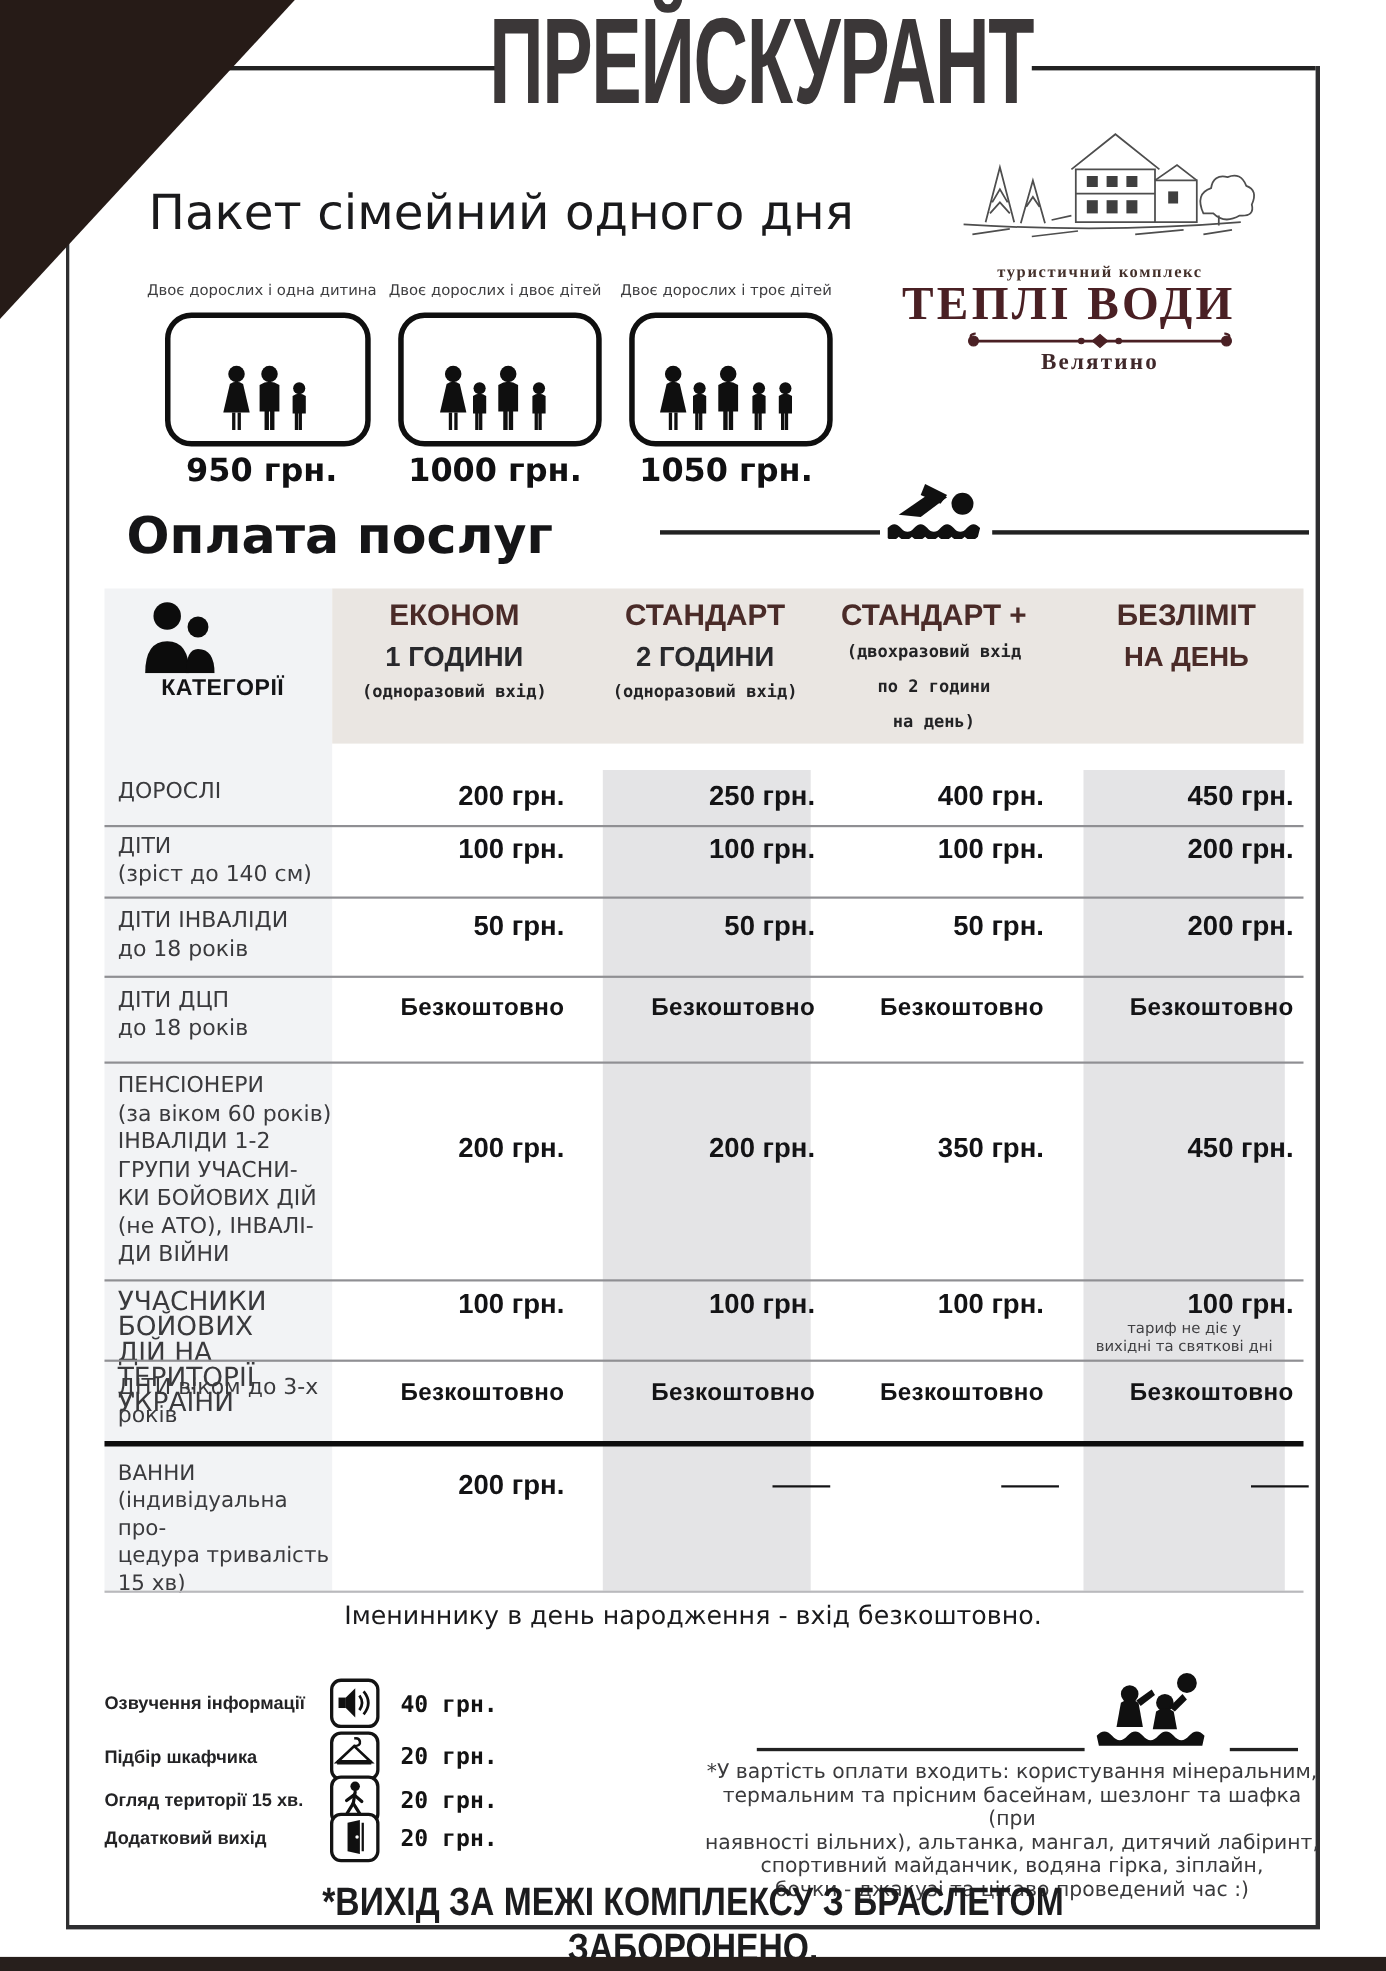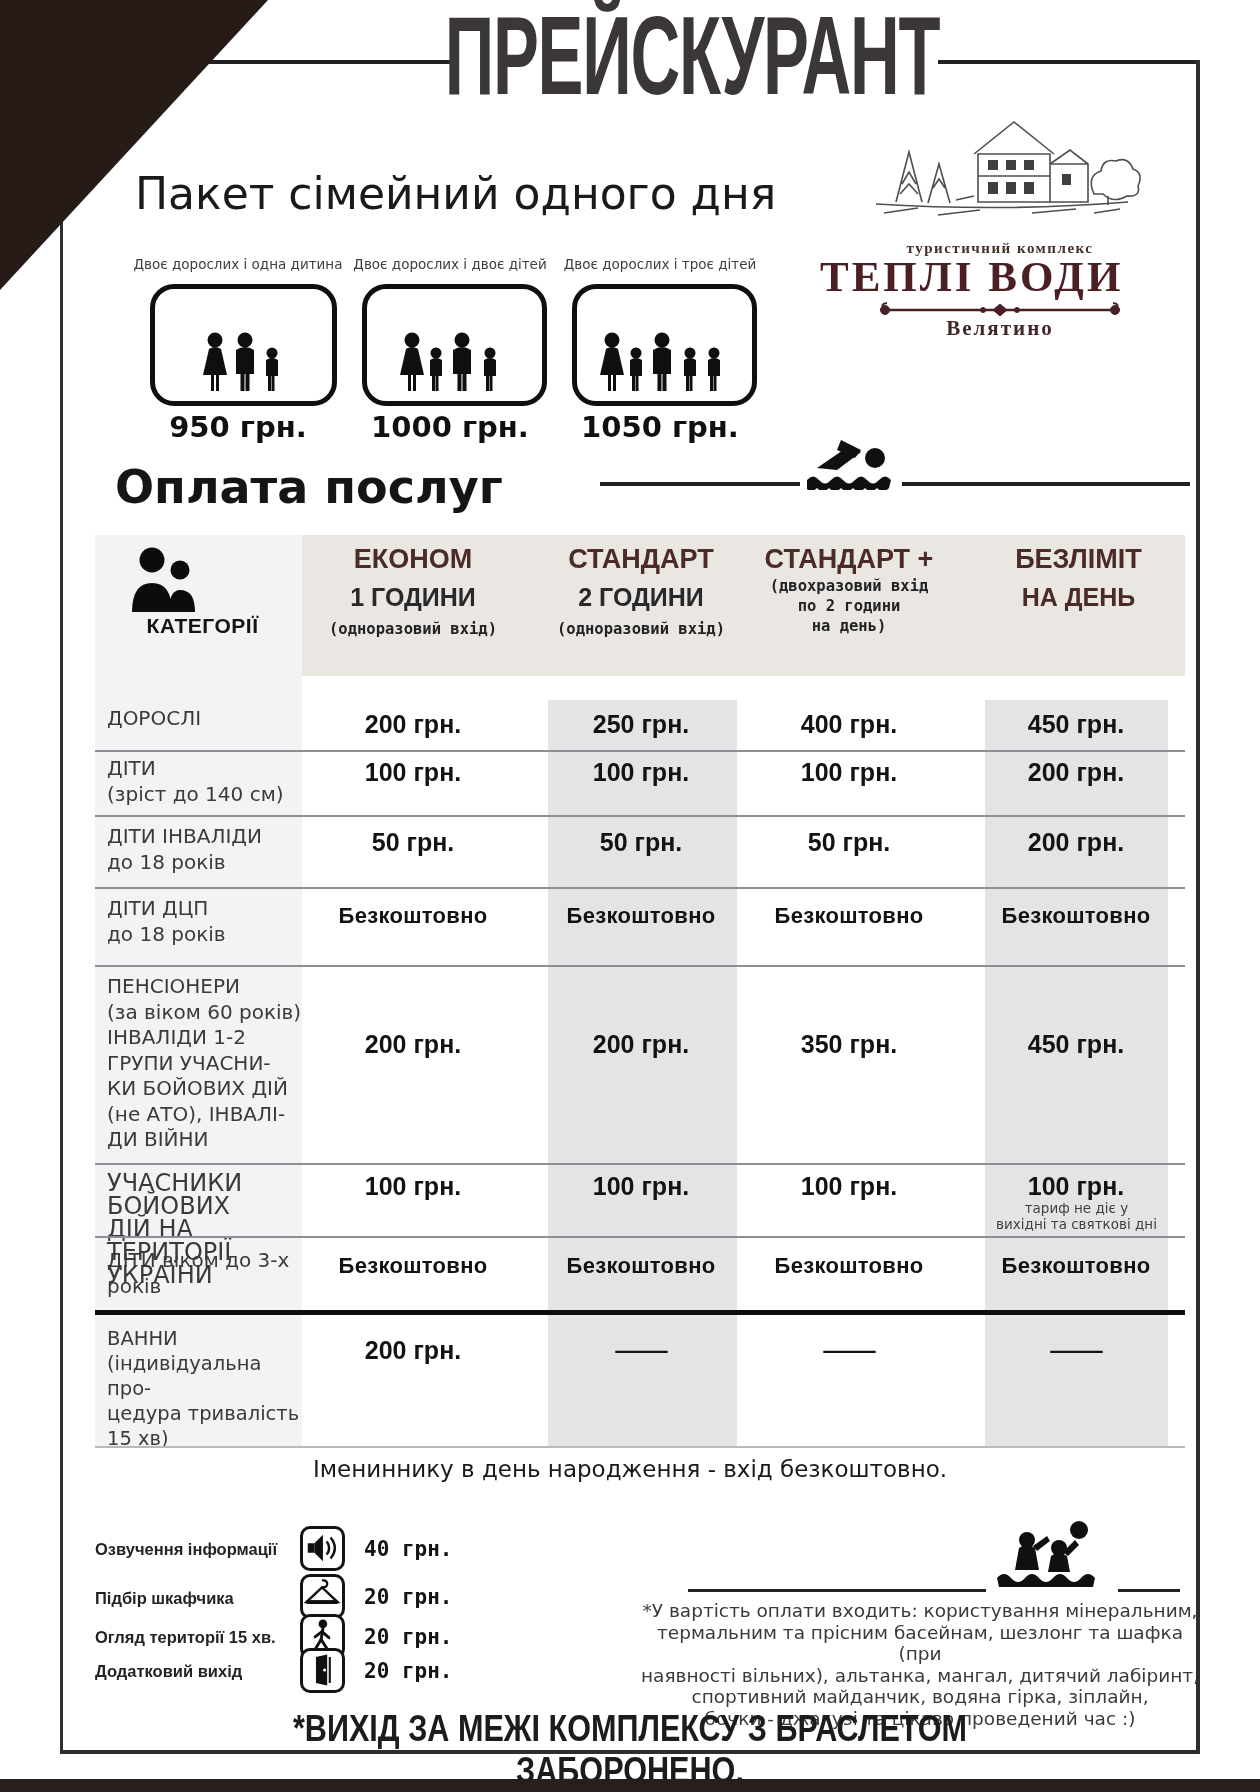--- a/index.html
+++ b/index.html
@@ -34,24 +34,24 @@
 
   
   .cat-col-bg{left:95px;top:535px;width:207px;height:911px;background:#f2f3f5;}
   .band-bg{left:302px;top:535px;width:883px;height:141px;background:#eae6e2;}
   .stripe{top:700px;height:746px;background:#e4e4e6;}
   .cat-head{left:100px;top:614px;width:205px;text-align:center;font-weight:bold;font-size:21px;letter-spacing:.5px;color:#141416;}
   .col-title{top:544px;text-align:center;font-weight:bold;font-size:27px;color:#4a2b28;}
   .col-sub{top:583px;text-align:center;font-weight:bold;font-size:25px;color:#29292c;}
   .col-sub.maroon{color:#4a2b28;}
   .col-note{top:620px;text-align:center;font-family:"DejaVu Sans Mono",monospace;font-weight:bold;font-size:15.5px;color:#232325;}
-  .col-note.tall{top:576px;line-height:20px;}
+  .col-note.tall{top:576px;line-height:32px;}
 
   .cat-cell{left:107px;width:195px;font-family:"DejaVu Sans",sans-serif;font-size:20px;line-height:25.5px;color:#3a3a3d;}
-  .val{width:200px;text-align:center;font-weight:bold;font-size:25px;color:#131315;}
+  .val{width:200px;text-align:right;font-weight:bold;font-size:25px;color:#131315;}
   .free{font-size:22px;letter-spacing:.3px;}
   .val-note{left:974px;width:205px;text-align:center;font-family:"DejaVu Sans",sans-serif;font-size:13.5px;line-height:16px;color:#3f3f42;}
   .dash-stretch{display:inline-block;transform:scale(2.1,.9);transform-origin:center;}
   .sep{left:95px;width:1090px;height:2px;background:#8f8f93;}
   .sep-thick{left:95px;width:1090px;height:5px;background:#0d0d0d;}
   .sep-end{left:95px;width:1090px;height:2px;background:#b9b9bc;}
 
   .tnote{left:170px;width:920px;text-align:center;font-family:"DejaVu Sans",sans-serif;font-size:23px;color:#1a1a1c;}
 
   

